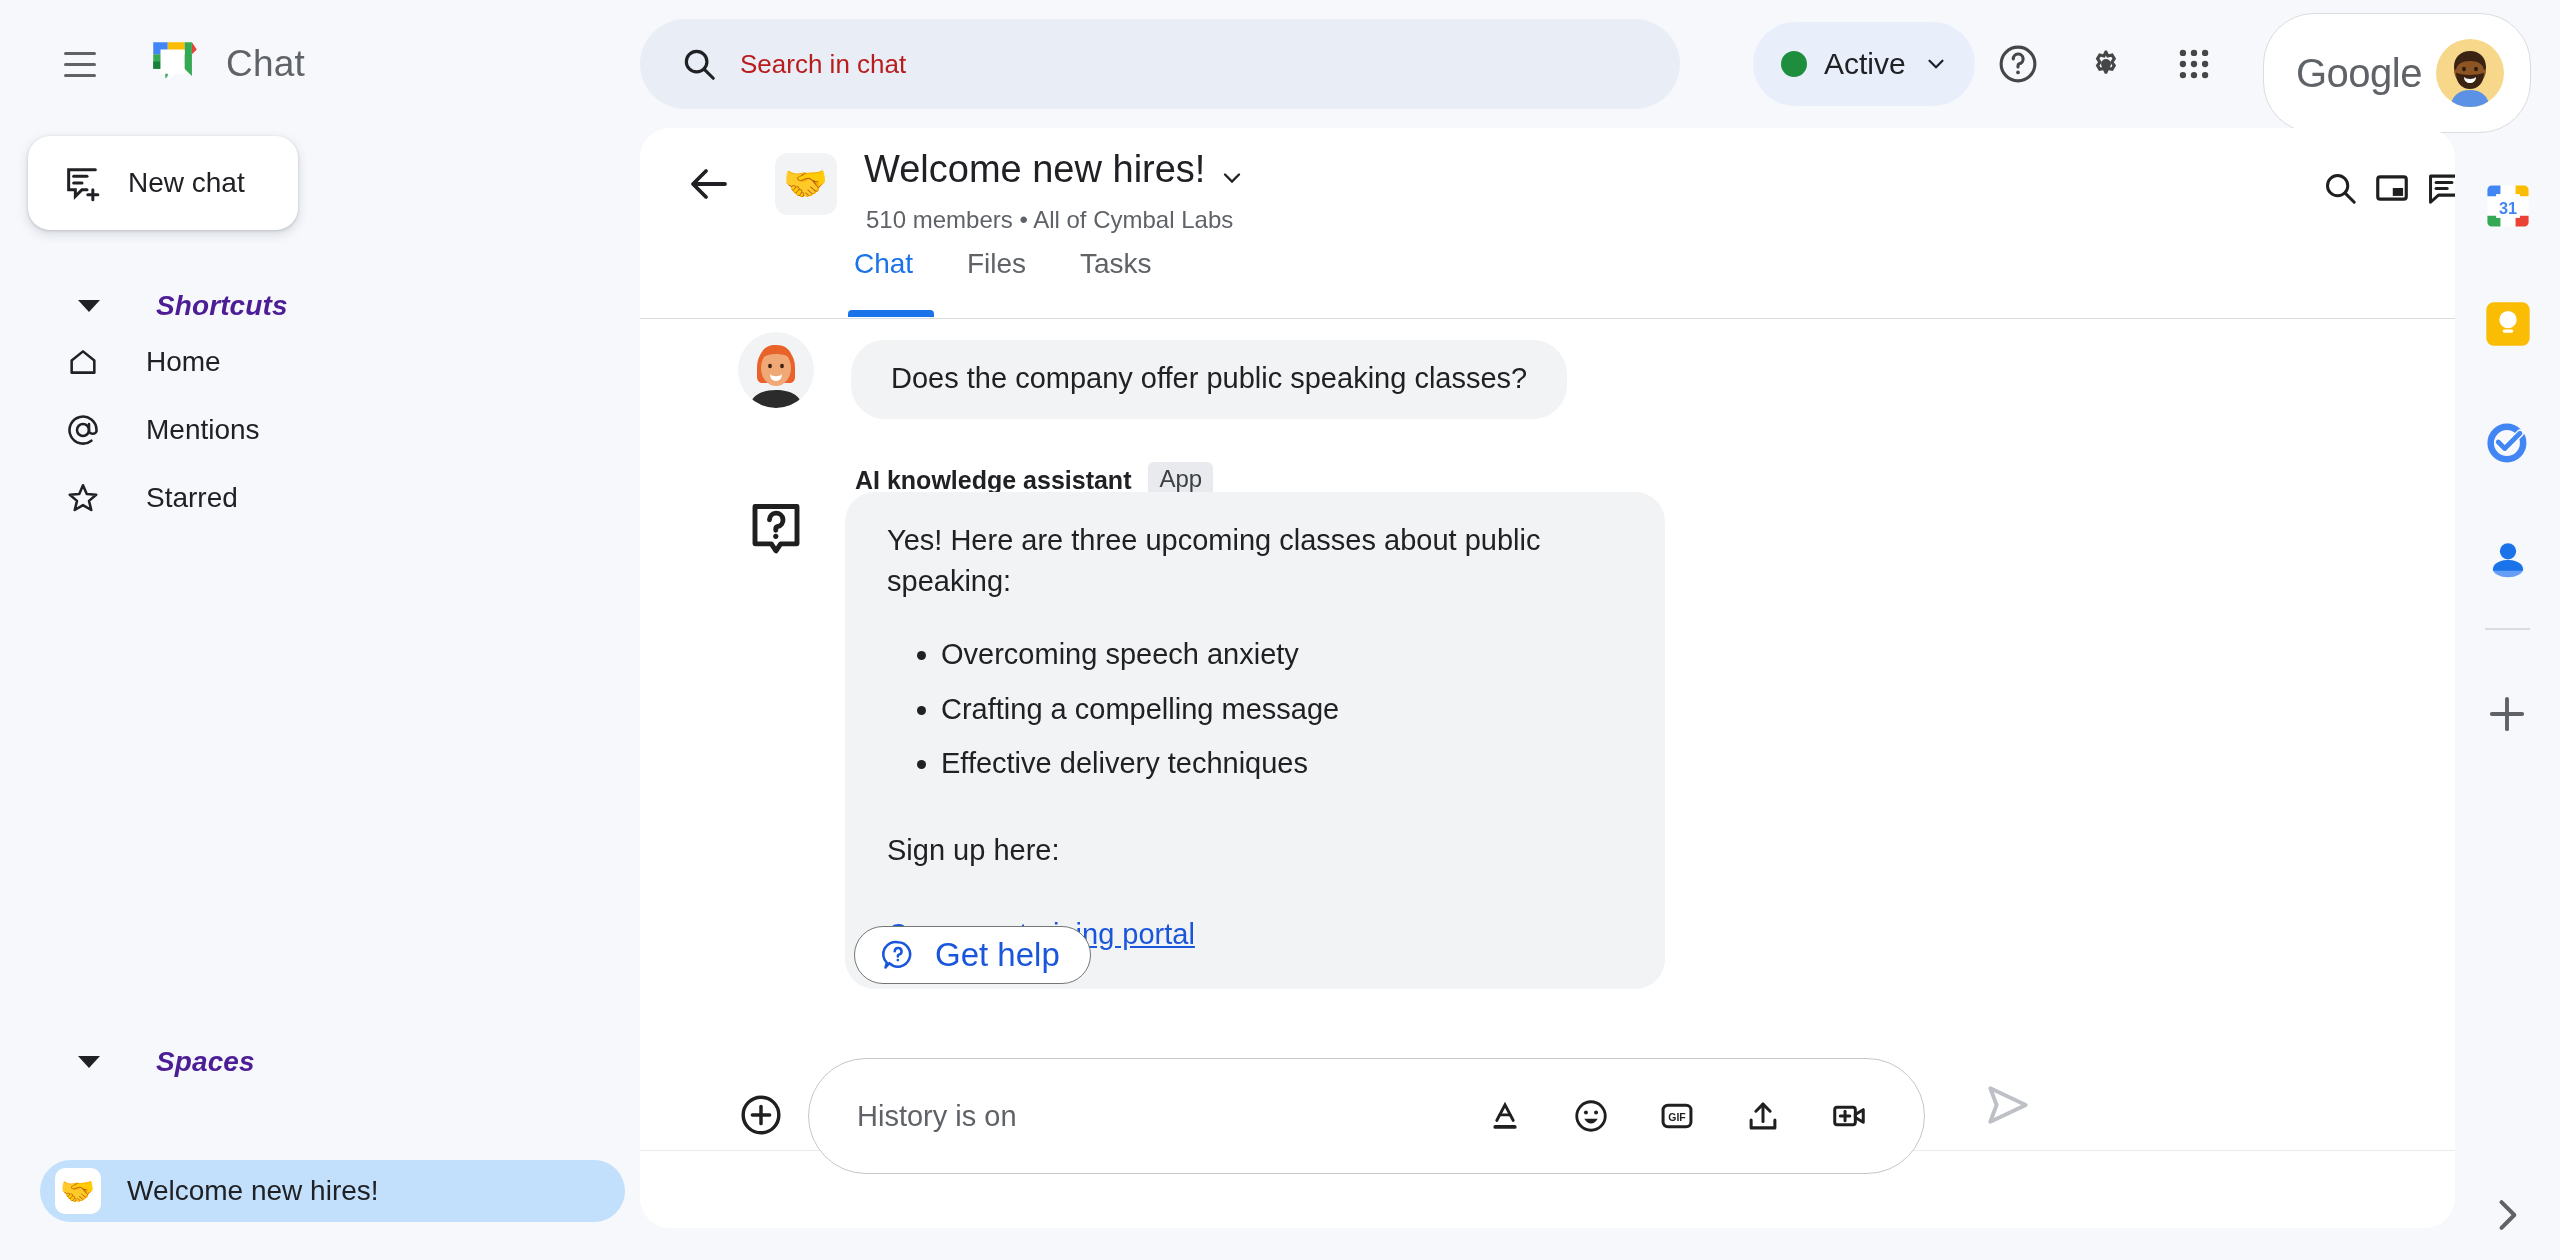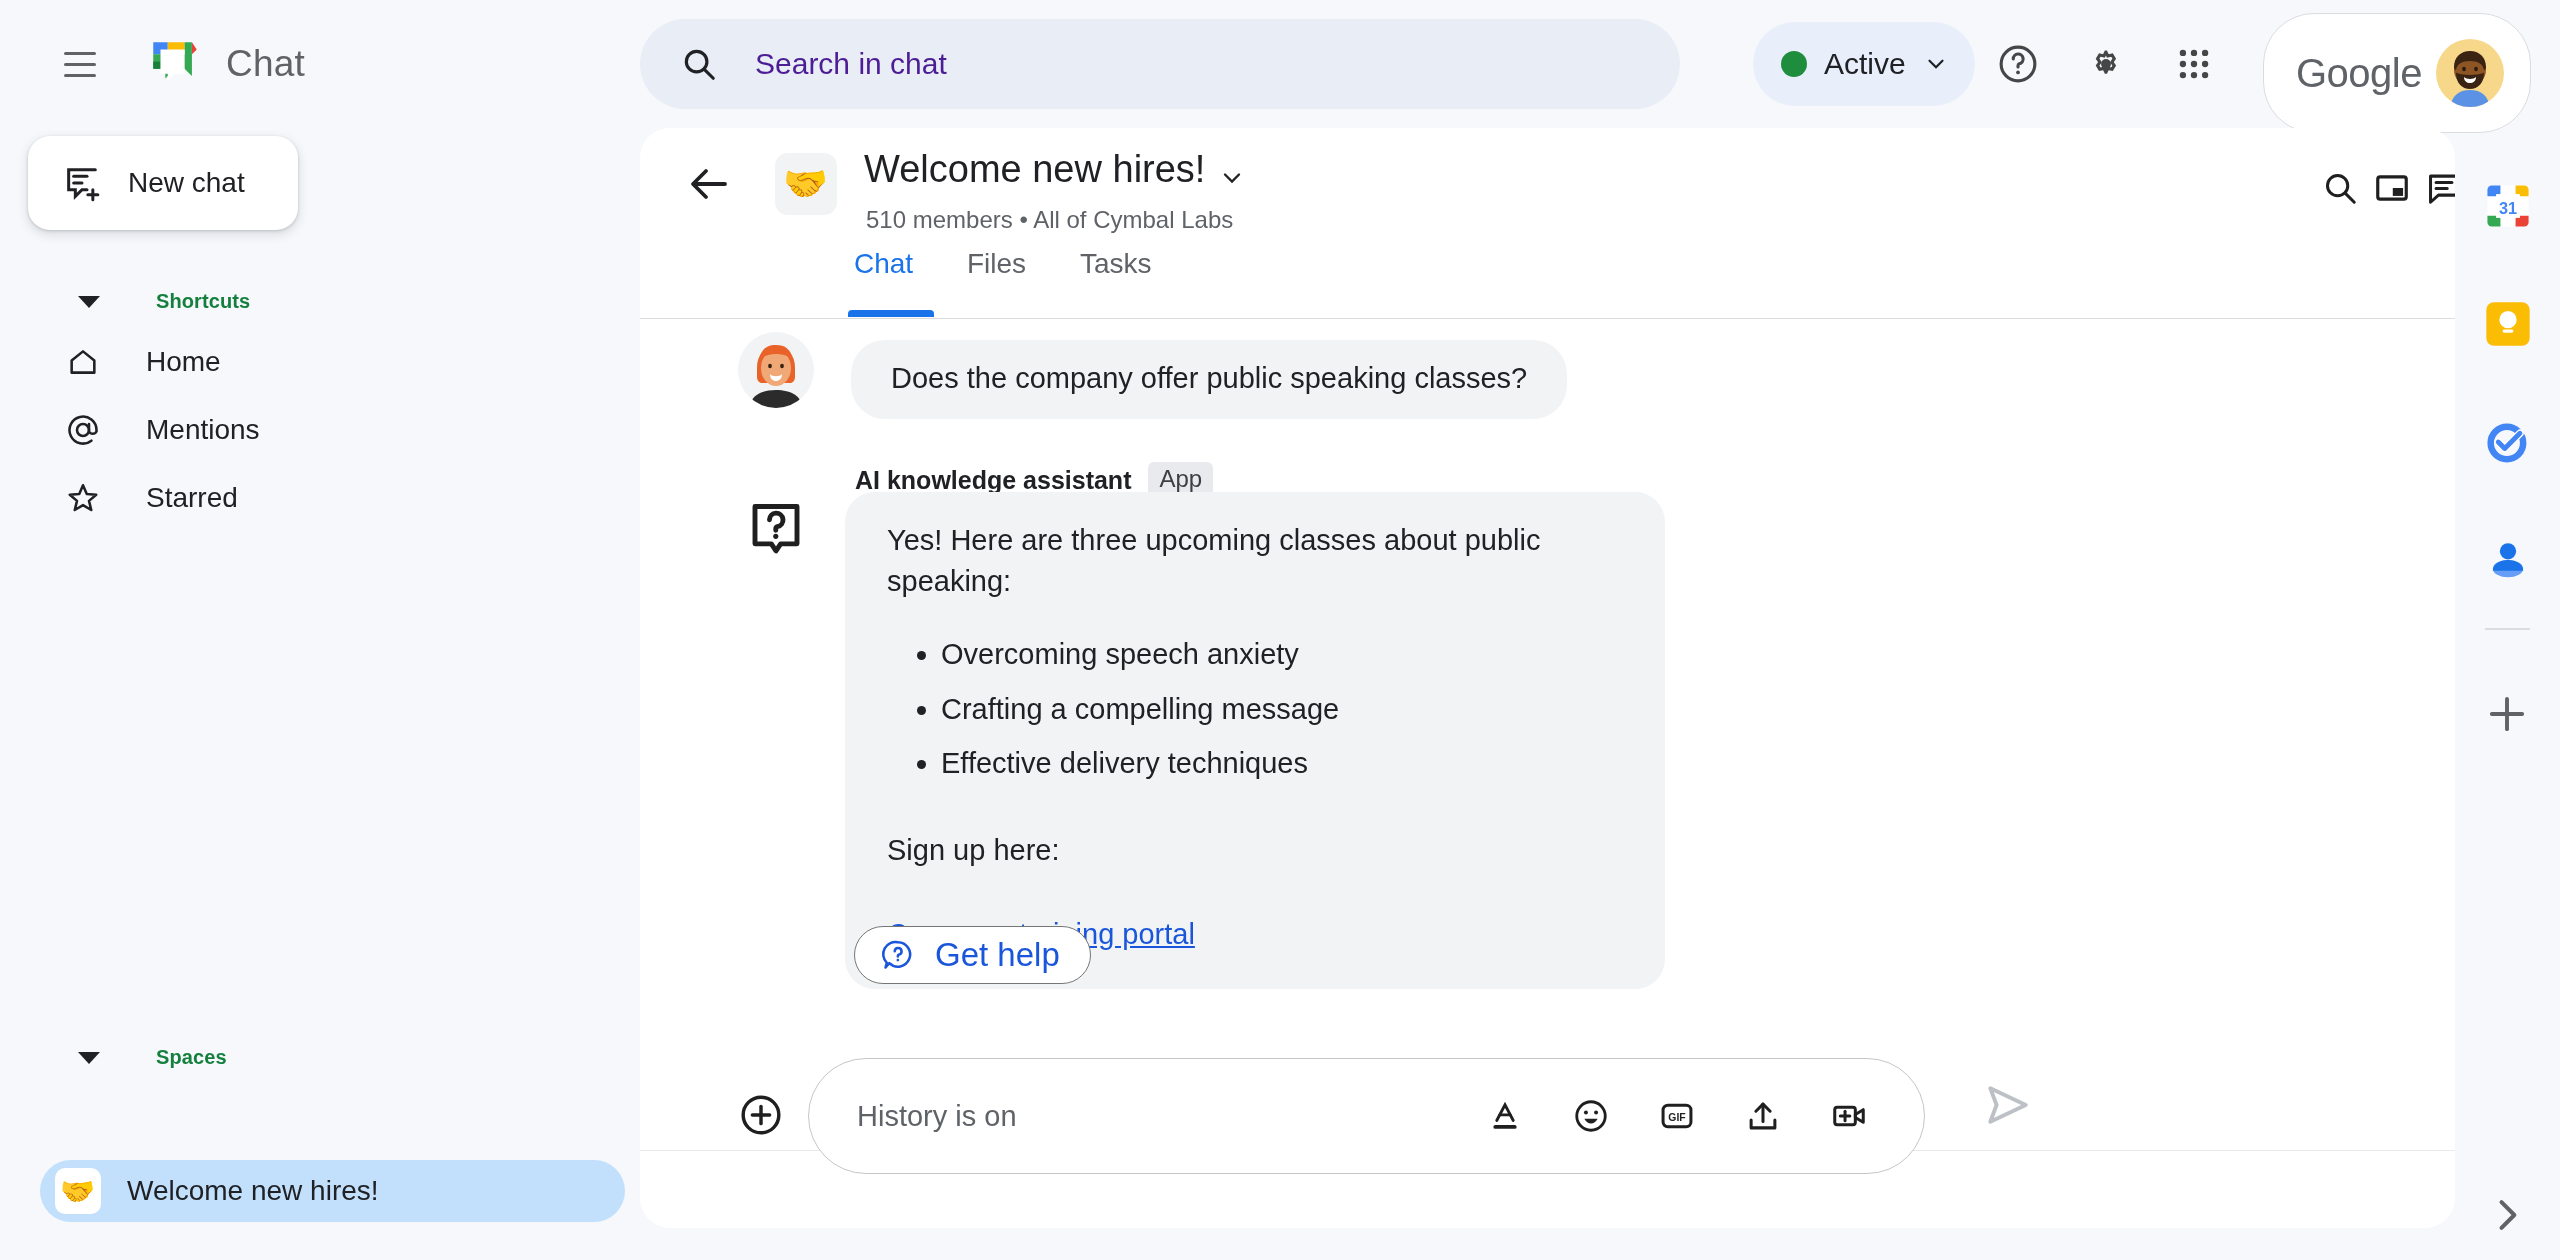--- a/index.html
+++ b/index.html
@@ -28,21 +28,21 @@
   .brand-name { font-size: 37px; color: #5f6368; margin-left: 22px; letter-spacing: .2px; }
 
   .searchbar {
     position: absolute; left: 640px; top: 19px;
     width: 1040px; height: 90px;
     background: #e9eef6; border-radius: 45px;
     display: flex; align-items: center; padding-left: 40px;
     cursor: text;
   }
   .searchbar .sicon { width: 38px; height: 38px; flex: none; }
-  .search-ph { font-size: 30px; color: #4c1d95; margin-left: 37px; }
+  .search-ph { font-size: 26px; color: #b91c1c; margin-left: 22px; }
 
   .status-chip {
     position: absolute; left: 1753px; top: 22px;
     height: 84px; padding: 0 26px 0 28px;
     background: #e8effb; border-radius: 42px;
     display: flex; align-items: center; gap: 17px; cursor: pointer;
   }
   .status-dot { width: 26px; height: 26px; border-radius: 50%; background: #1e8e3e; }
   .status-label { font-size: 30px; color: #202124; }
   .chev { width: 26px; height: 26px; }
@@ -69,21 +69,21 @@
     background: #fff; border-radius: 22px;
     box-shadow: 0 1px 3px rgba(60,64,67,.22), 0 4px 10px 2px rgba(60,64,67,.12);
     display: flex; align-items: center; cursor: pointer;
   }
   .newchat .nc-icon { width: 40px; height: 40px; margin-left: 34px; flex: none; }
   .newchat .nc-label { font-size: 28px; color: #202124; margin-left: 26px; }
 
   .sec-head { position: absolute; left: 0; display: flex; align-items: center; cursor: pointer; }
   .sec-caret { width: 0; height: 0; border-left: 11px solid transparent; border-right: 11px solid transparent;
                border-top: 12px solid #202124; margin-left: 78px; }
-  .sec-title { font-size: 20px; font-weight: bold; color: #15803d; margin-left: 56px; letter-spacing: .1px; }
+  .sec-title { font-size: 28px; font-weight: bold; color: #4c1d95; margin-left: 56px; letter-spacing: .1px; font-style: italic; }
 
   .nav-item { position: absolute; left: 0; width: 600px; height: 56px;
               display: flex; align-items: center; cursor: pointer; }
   .nav-item .ni-ico { width: 42px; height: 42px; margin-left: 62px; flex: none;
                       display: flex; align-items: center; justify-content: center; }
   .nav-item .ni-label { font-size: 28px; color: #202124; margin-left: 42px; }
 
   .space-item {
     position: absolute; left: 40px; top: 1032px;
     width: 585px; height: 62px; border-radius: 31px;

